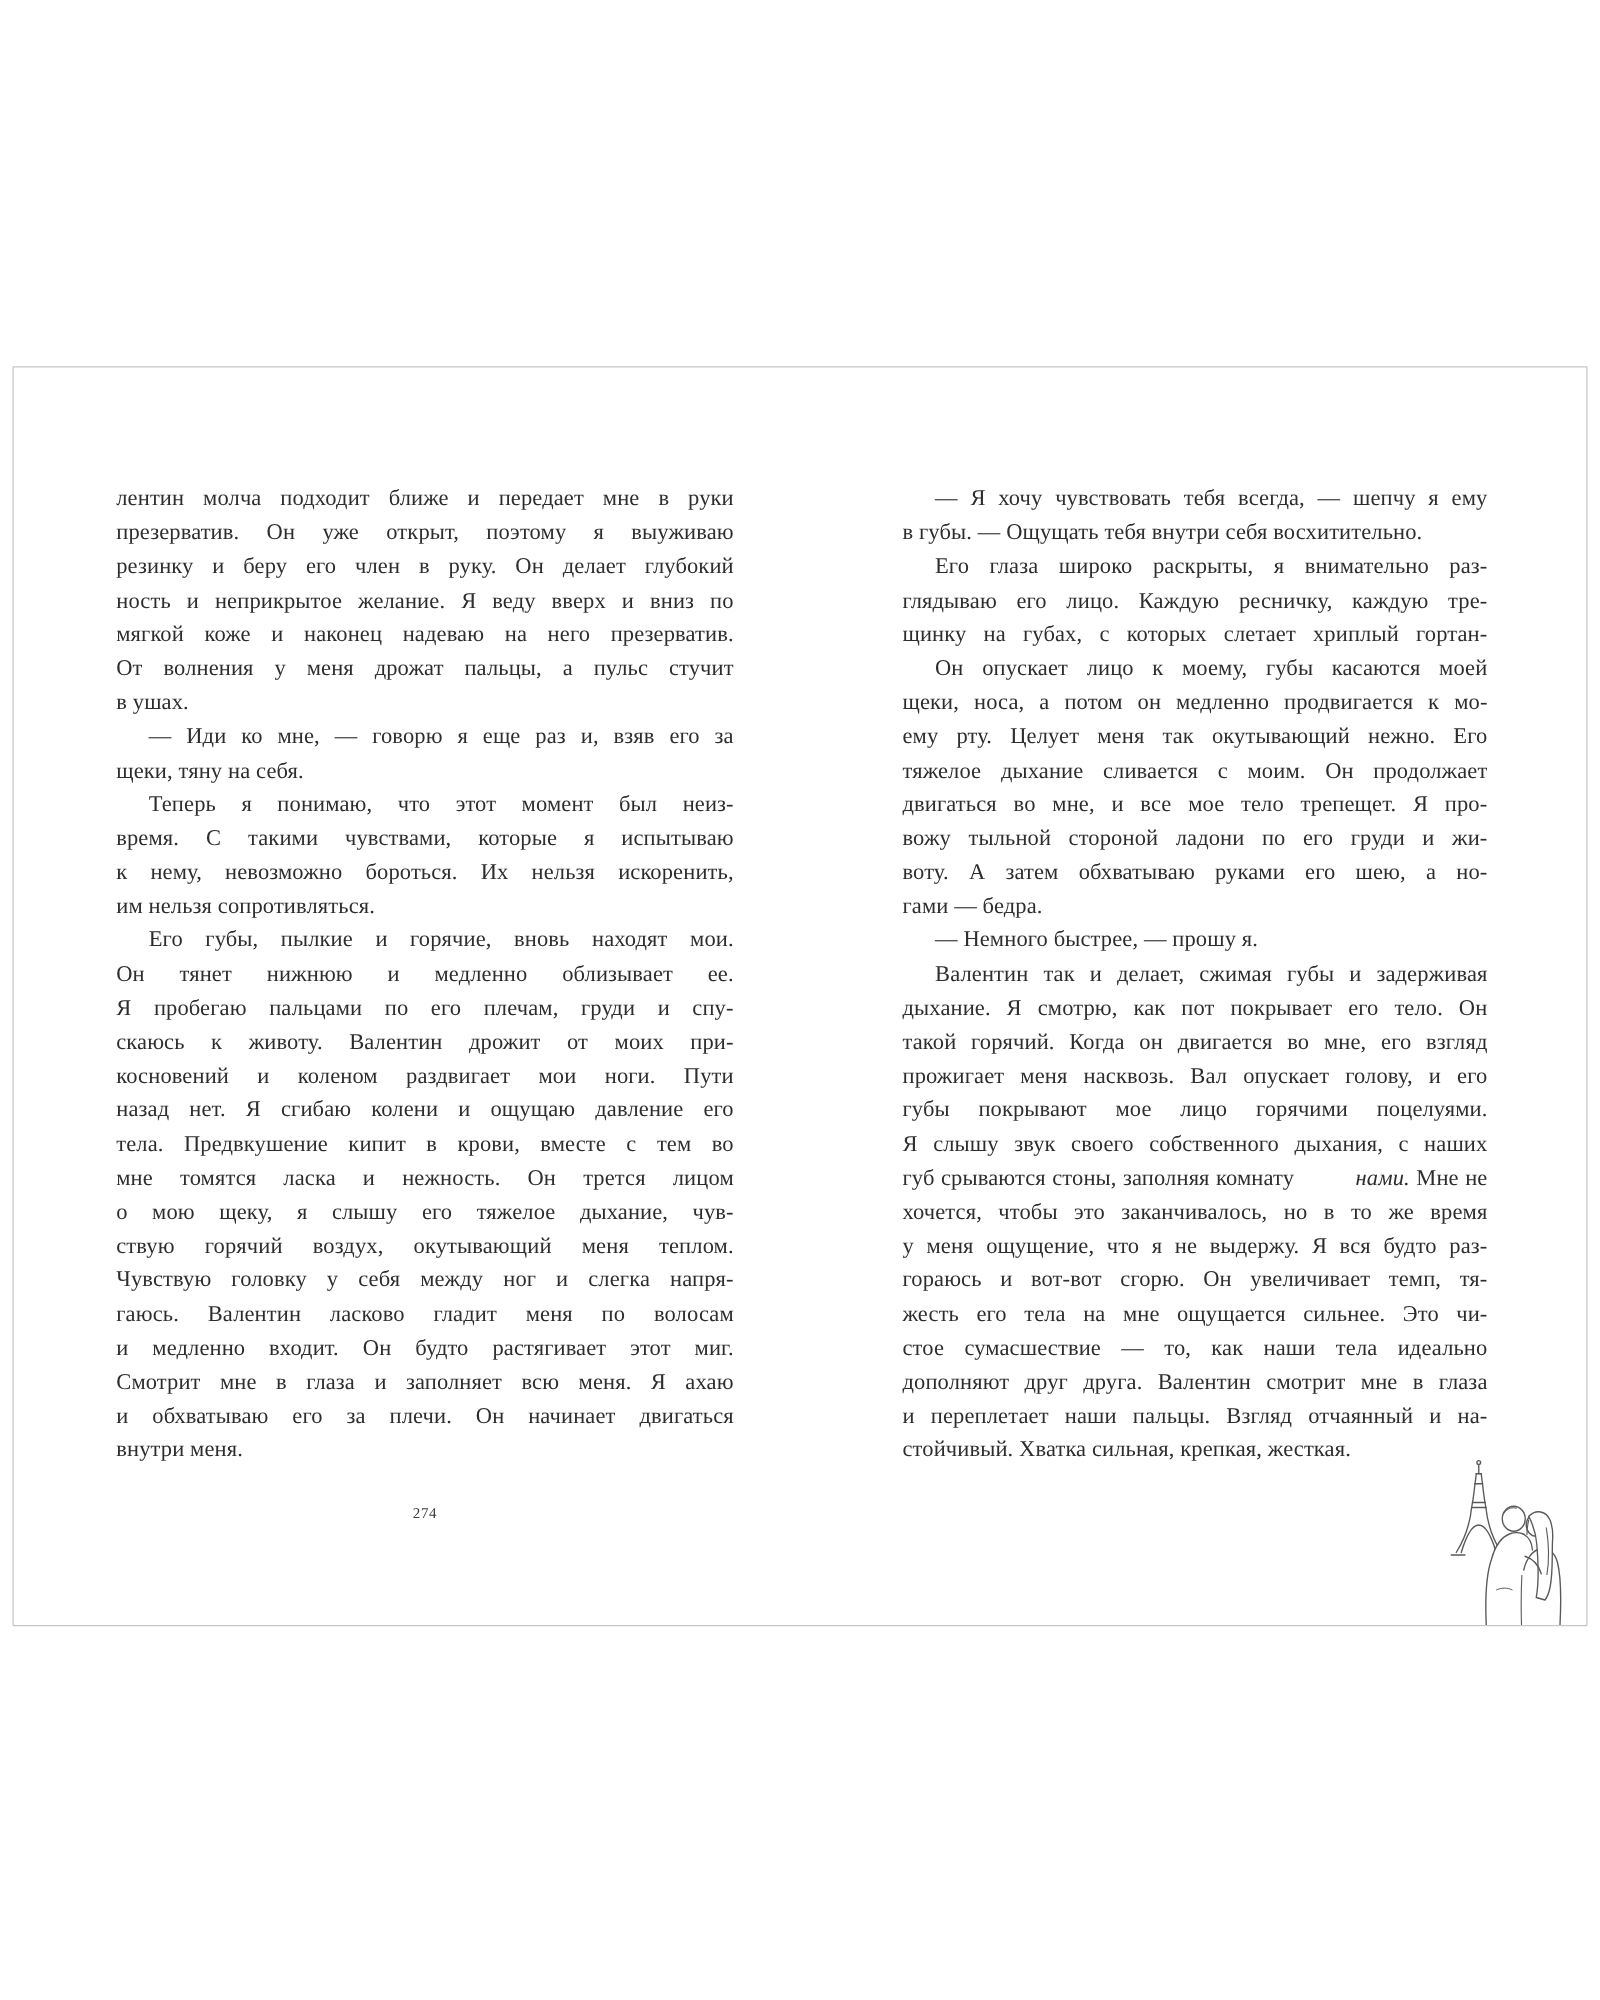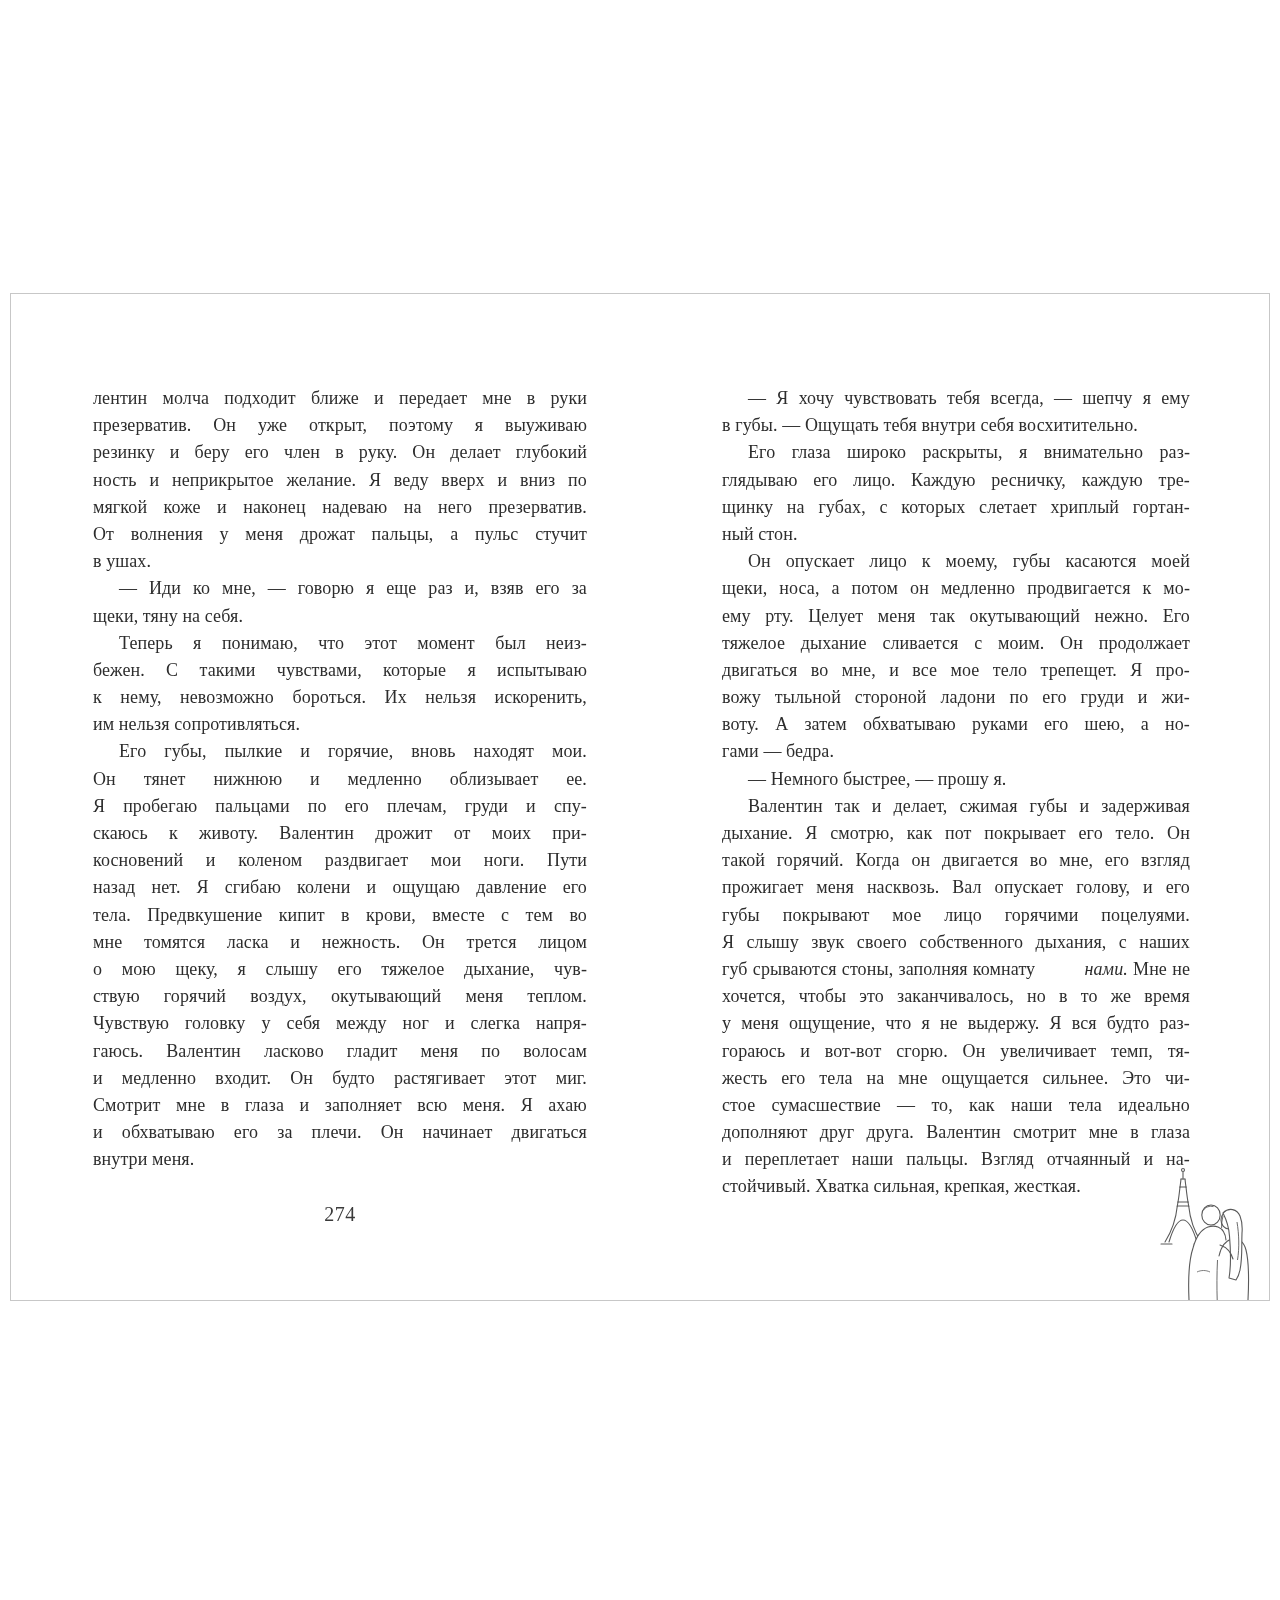--- a/index.html
+++ b/index.html
@@ -39,21 +39,21 @@
   .line.indent { padding-left:26px; }
   .line.last {
     justify-content:flex-start;
     column-gap:4.6px;
   }
   .line span { white-space:pre; }
   .line .em { font-style:italic;margin-left:44px; }
   .page-number {
     margin-top:30px;
     text-align:center;
-    font-size:20px;
+    font-size:12px;
     color:#3a3a3a;
     letter-spacing:0.5px;
   }
   .illustration {
     position:absolute;
     right:16px;
     bottom:0px;
   }
 </style>
 </head>
@@ -162,21 +162,21 @@
             <span>Теперь</span>
             <span>я</span>
             <span>понимаю,</span>
             <span>что</span>
             <span>этот</span>
             <span>момент</span>
             <span>был</span>
             <span>неиз-</span>
           </div>
           <div class="line">
-            <span>бежен.</span>
+            <span>время.</span>
             <span>С</span>
             <span>такими</span>
             <span>чувствами,</span>
             <span>которые</span>
             <span>я</span>
             <span>испытываю</span>
           </div>
           <div class="line">
             <span>к</span>
             <span>нему,</span>
@@ -401,24 +401,20 @@
           </div>
           <div class="line">
             <span>щинку</span>
             <span>на</span>
             <span>губах,</span>
             <span>с</span>
             <span>которых</span>
             <span>слетает</span>
             <span>хриплый</span>
             <span>гортан-</span>
-          </div>
-          <div class="line last">
-            <span>ный</span>
-            <span>стон.</span>
           </div>
         </div>
         <div class="para">
           <div class="line indent">
             <span>Он</span>
             <span>опускает</span>
             <span>лицо</span>
             <span>к</span>
             <span>моему,</span>
             <span>губы</span>

